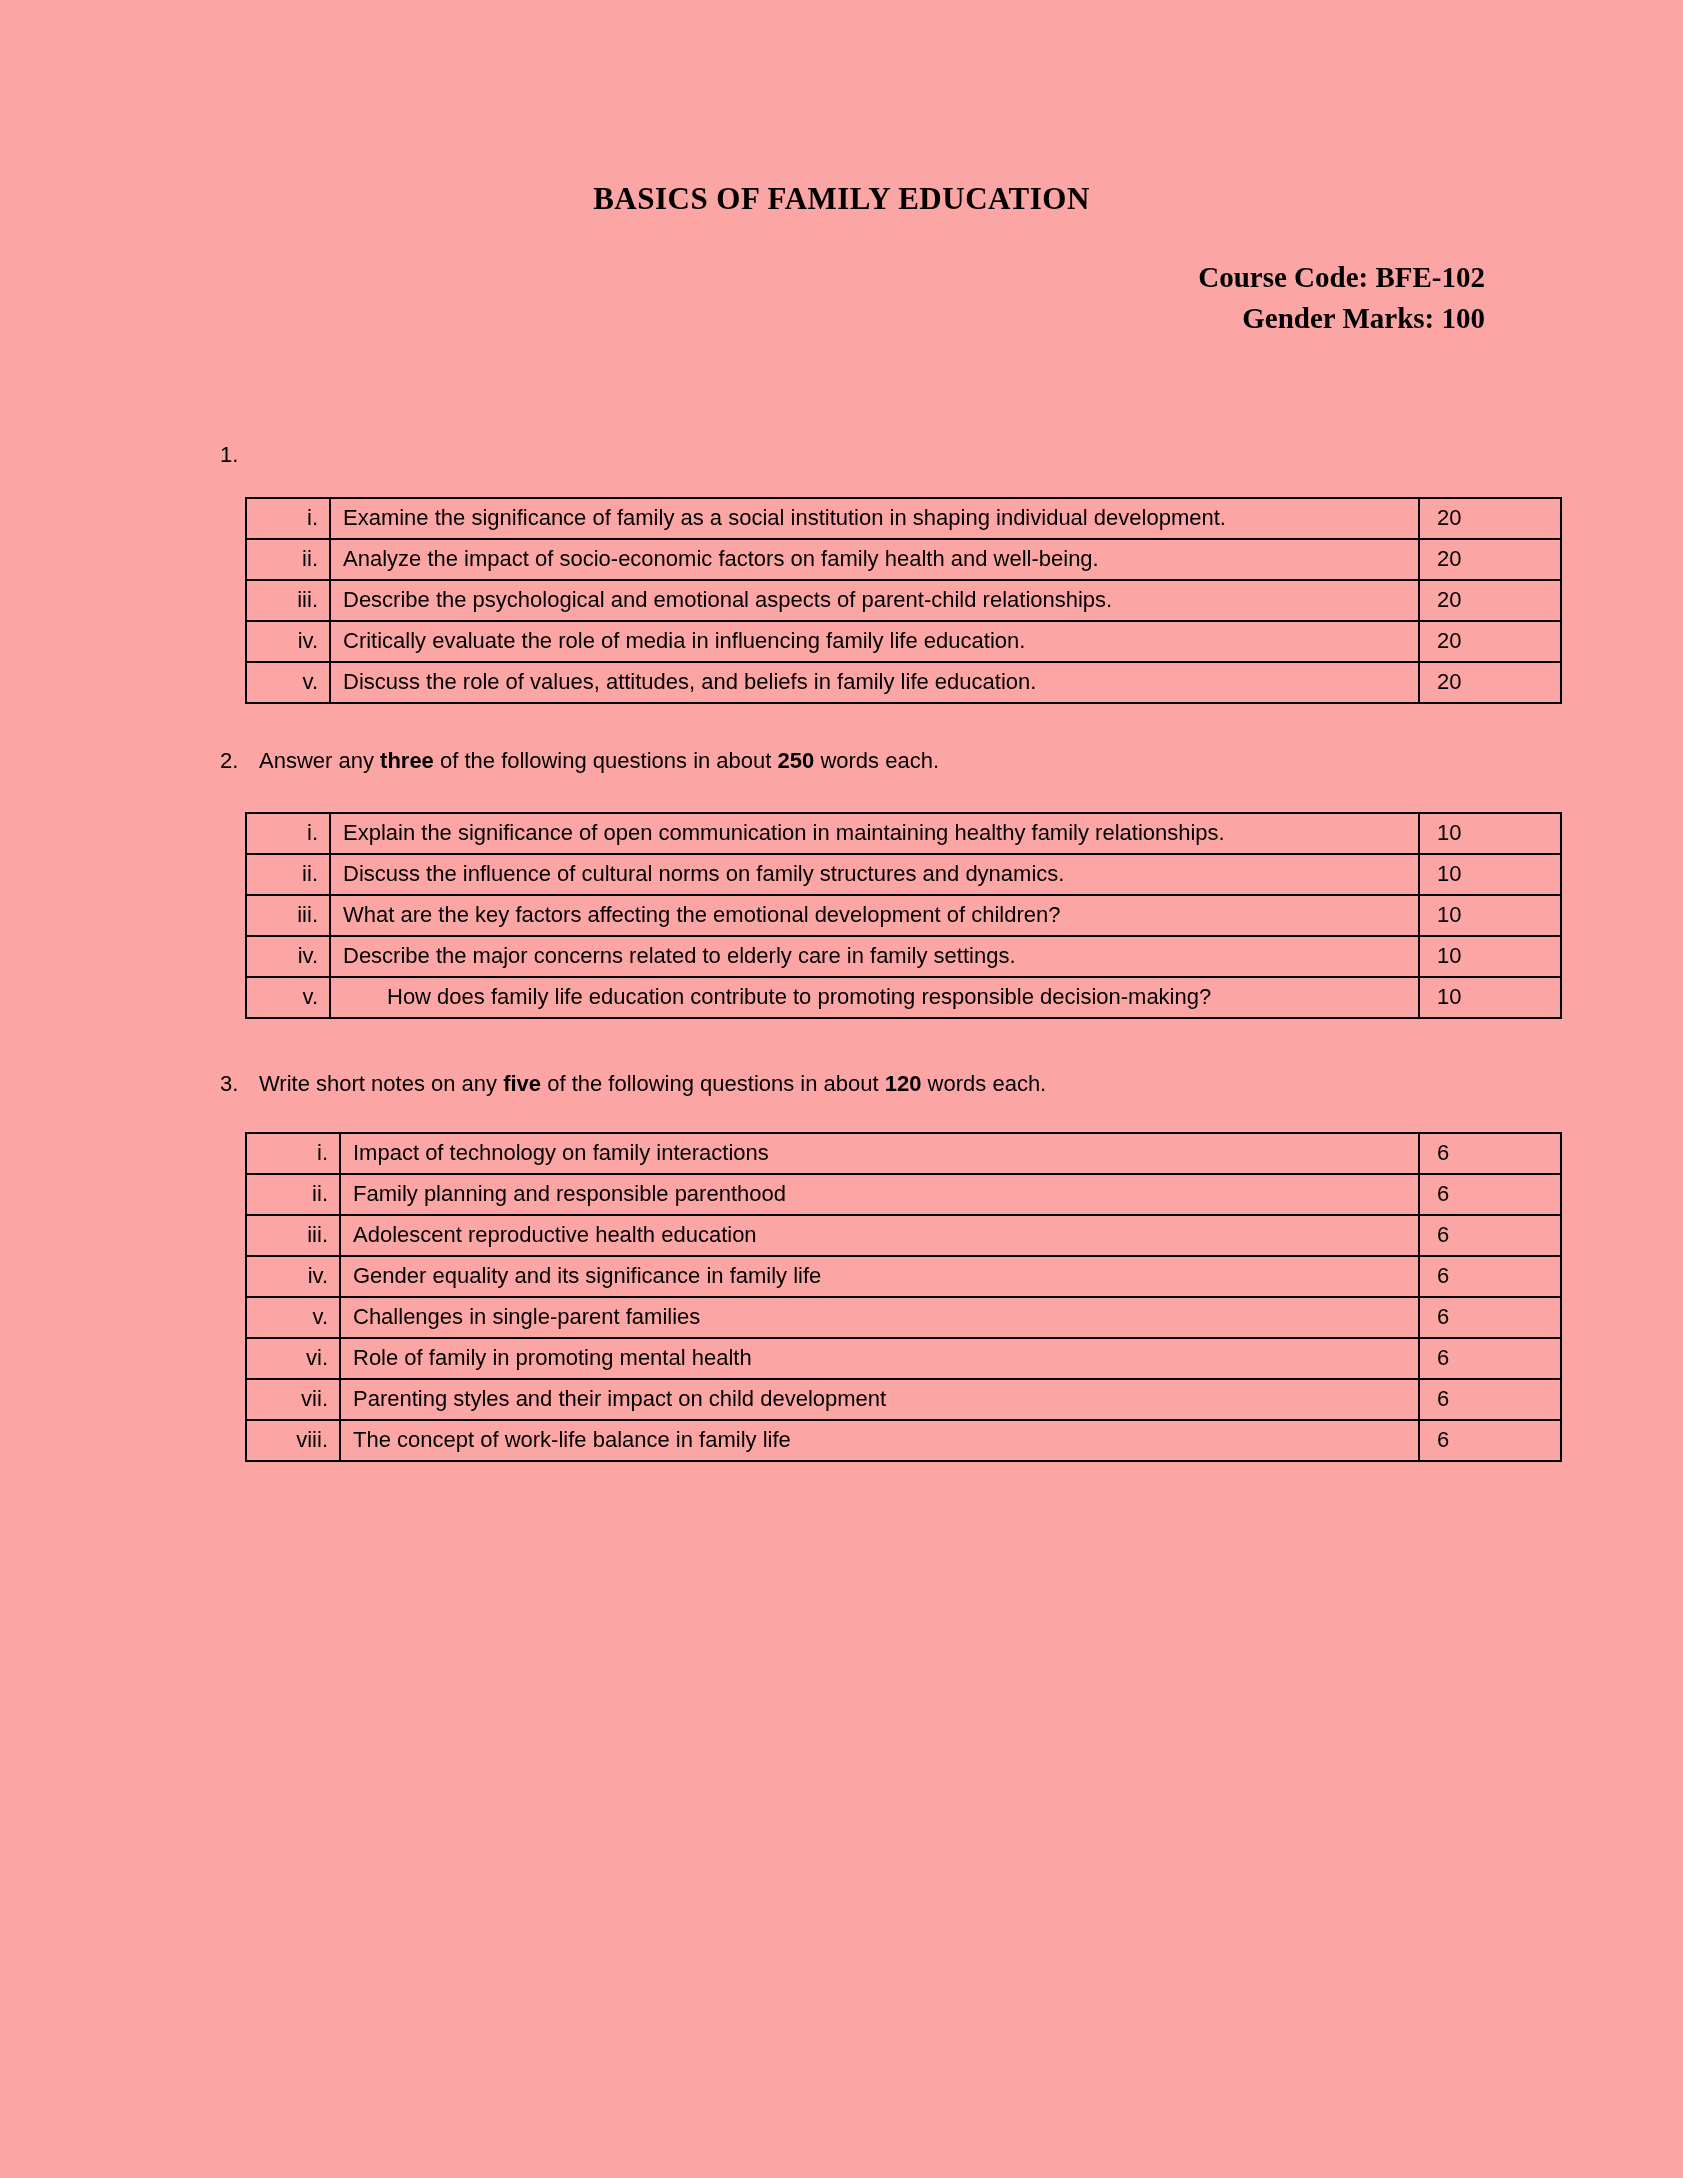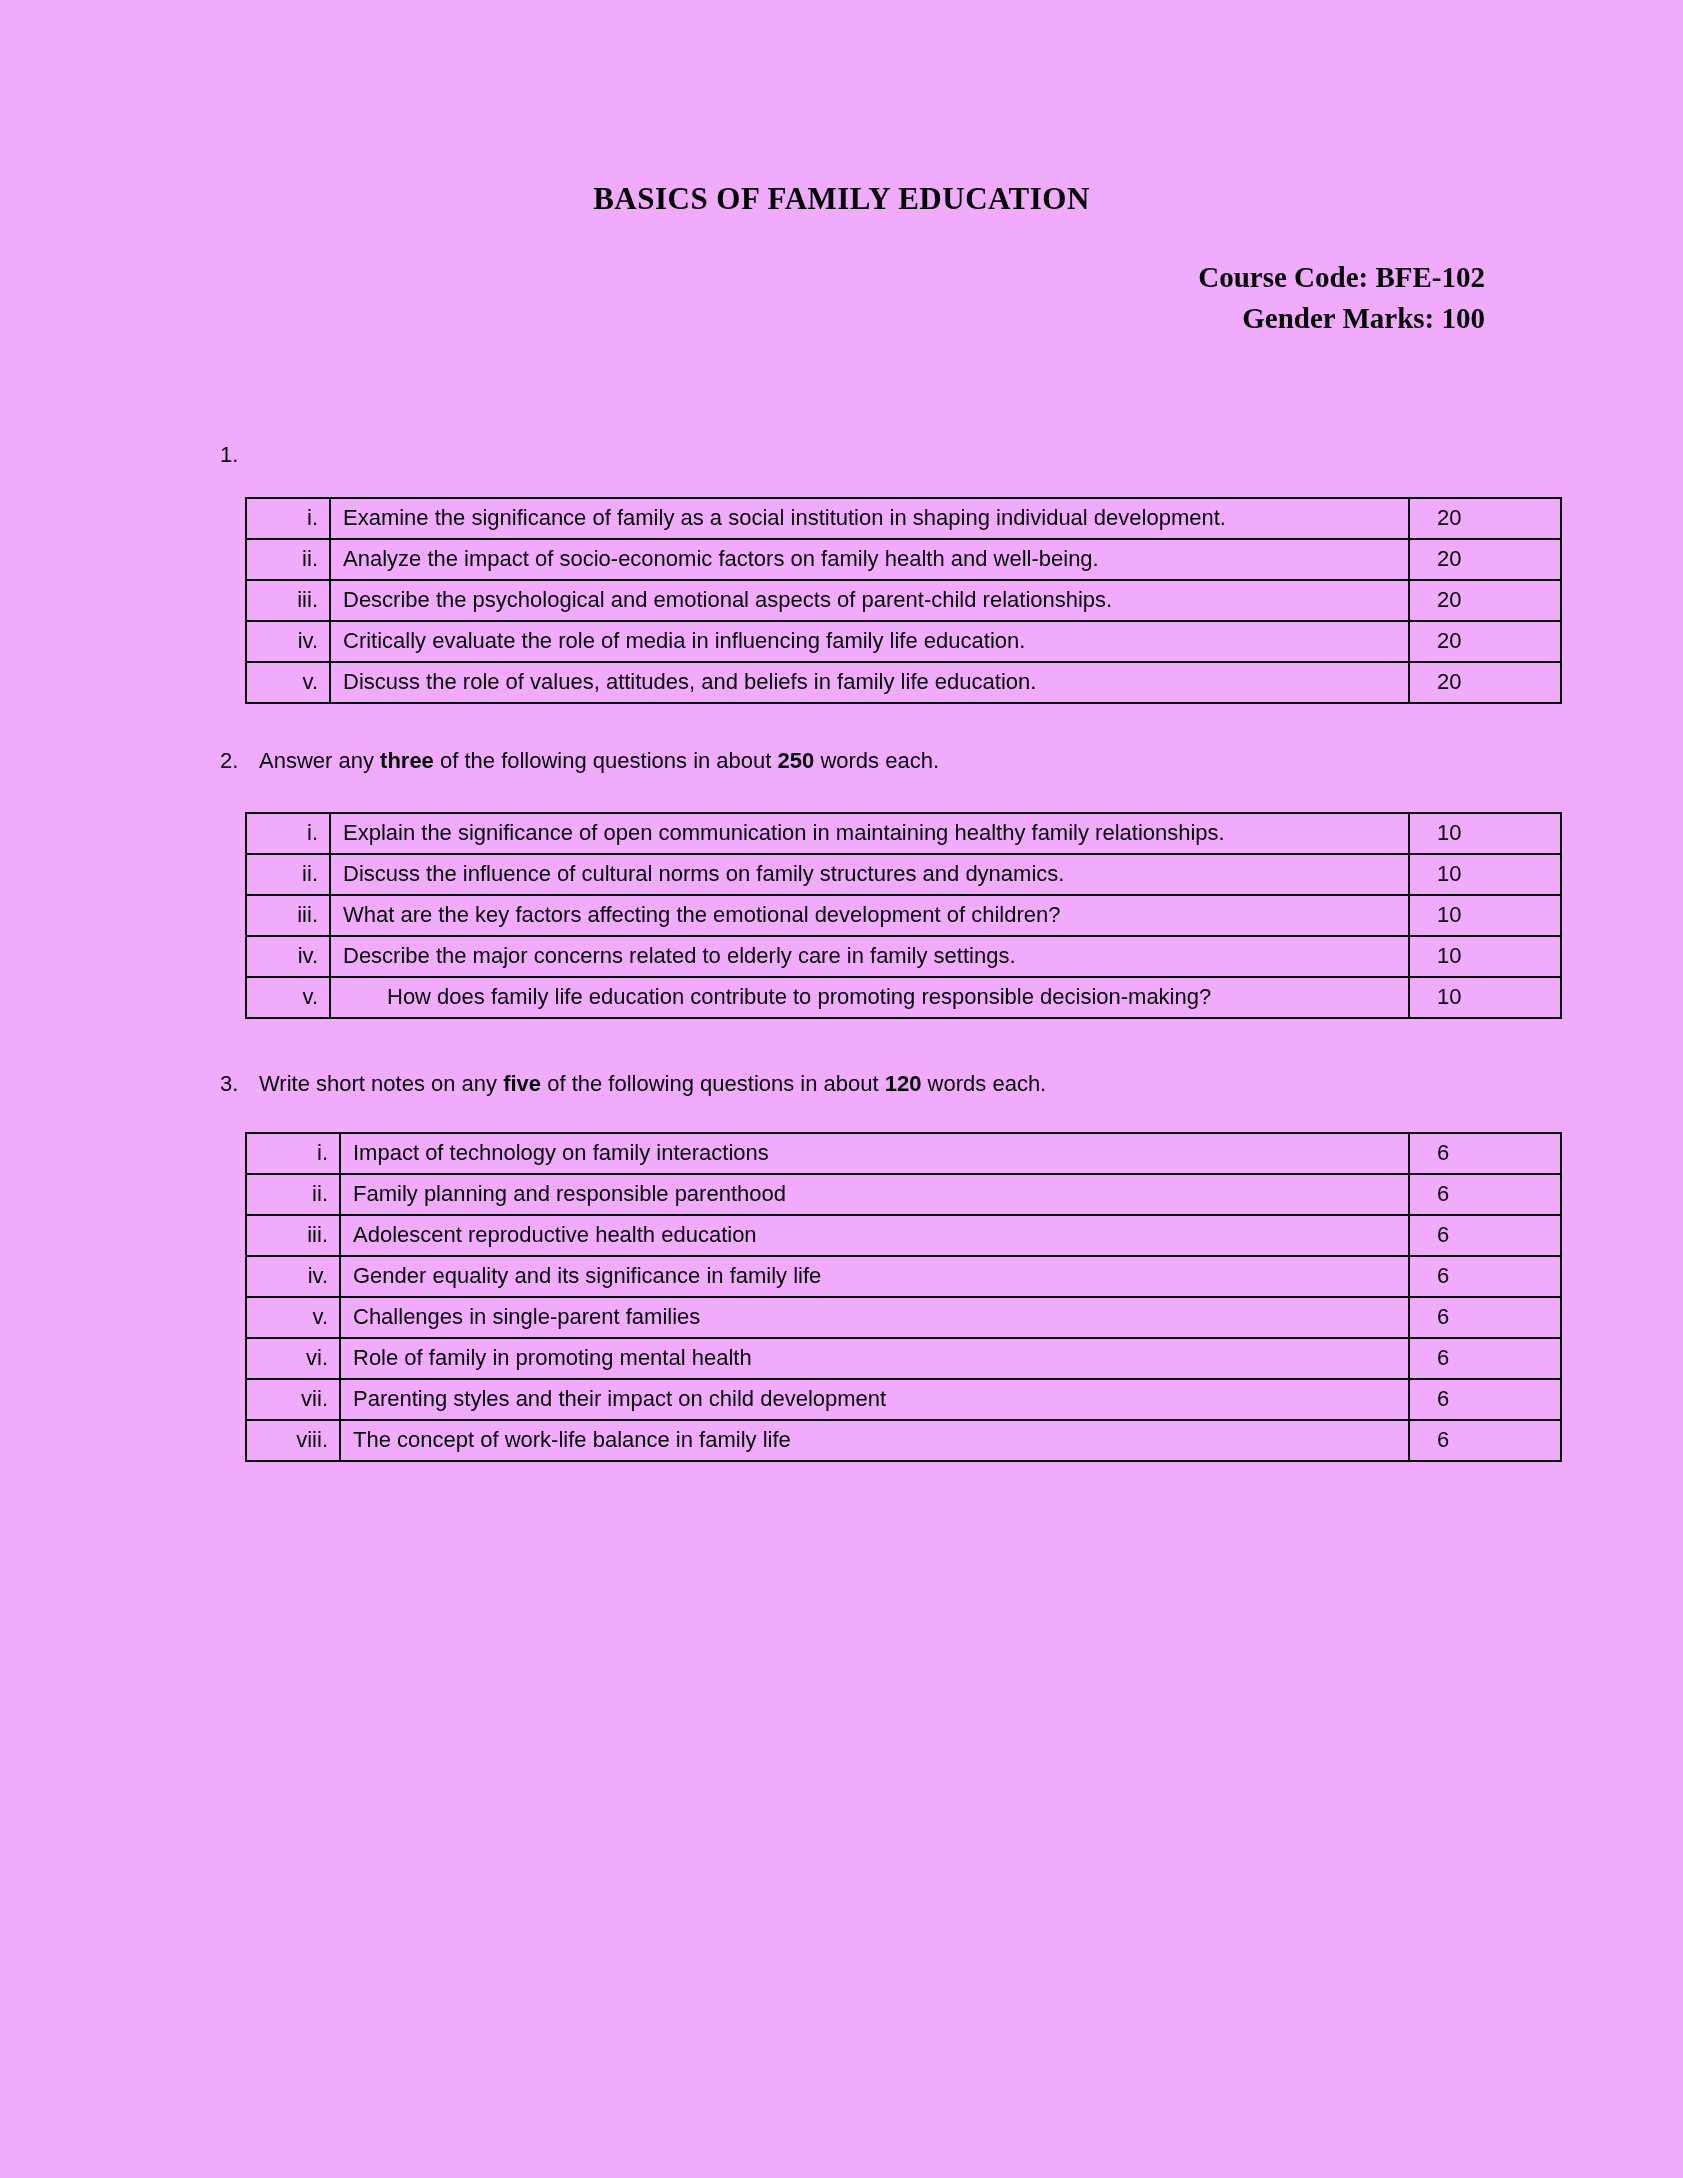--- a/index.html
+++ b/index.html
@@ -4,21 +4,21 @@
 <style>
   html, body {
     margin: 0;
     padding: 0;
     background: #ffffff;
   }
   .page {
     position: relative;
     width: 1683px;
     height: 2178px;
-    background: #f0abfc;
+    background: #fca5a5;
     color: #000000;
     font-family: "Liberation Sans", sans-serif;
     overflow: hidden;
   }
   .title {
     margin: 0;
     padding-top: 181px;
     text-align: center;
     font-family: "Liberation Serif", serif;
     font-weight: 700;
@@ -69,21 +69,21 @@
   table.qtable td.num {
     width: 59px;
     text-align: right;
     padding-right: 11px;
   }
   table.qtable.t3 td.num {
     width: 69px;
   }
   table.qtable td.marks {
     width: 111px;
-    padding-left: 27px;
+    padding-left: 17px;
   }
   td.q .qt { display: block; }
   .w960 .qt { max-width: 950px; }
   .w900 .qt { max-width: 891px; margin-left: 44px; }
   b { font-weight: 700; }
 </style>
 </head>
 <body>
 
 <div class="page">

